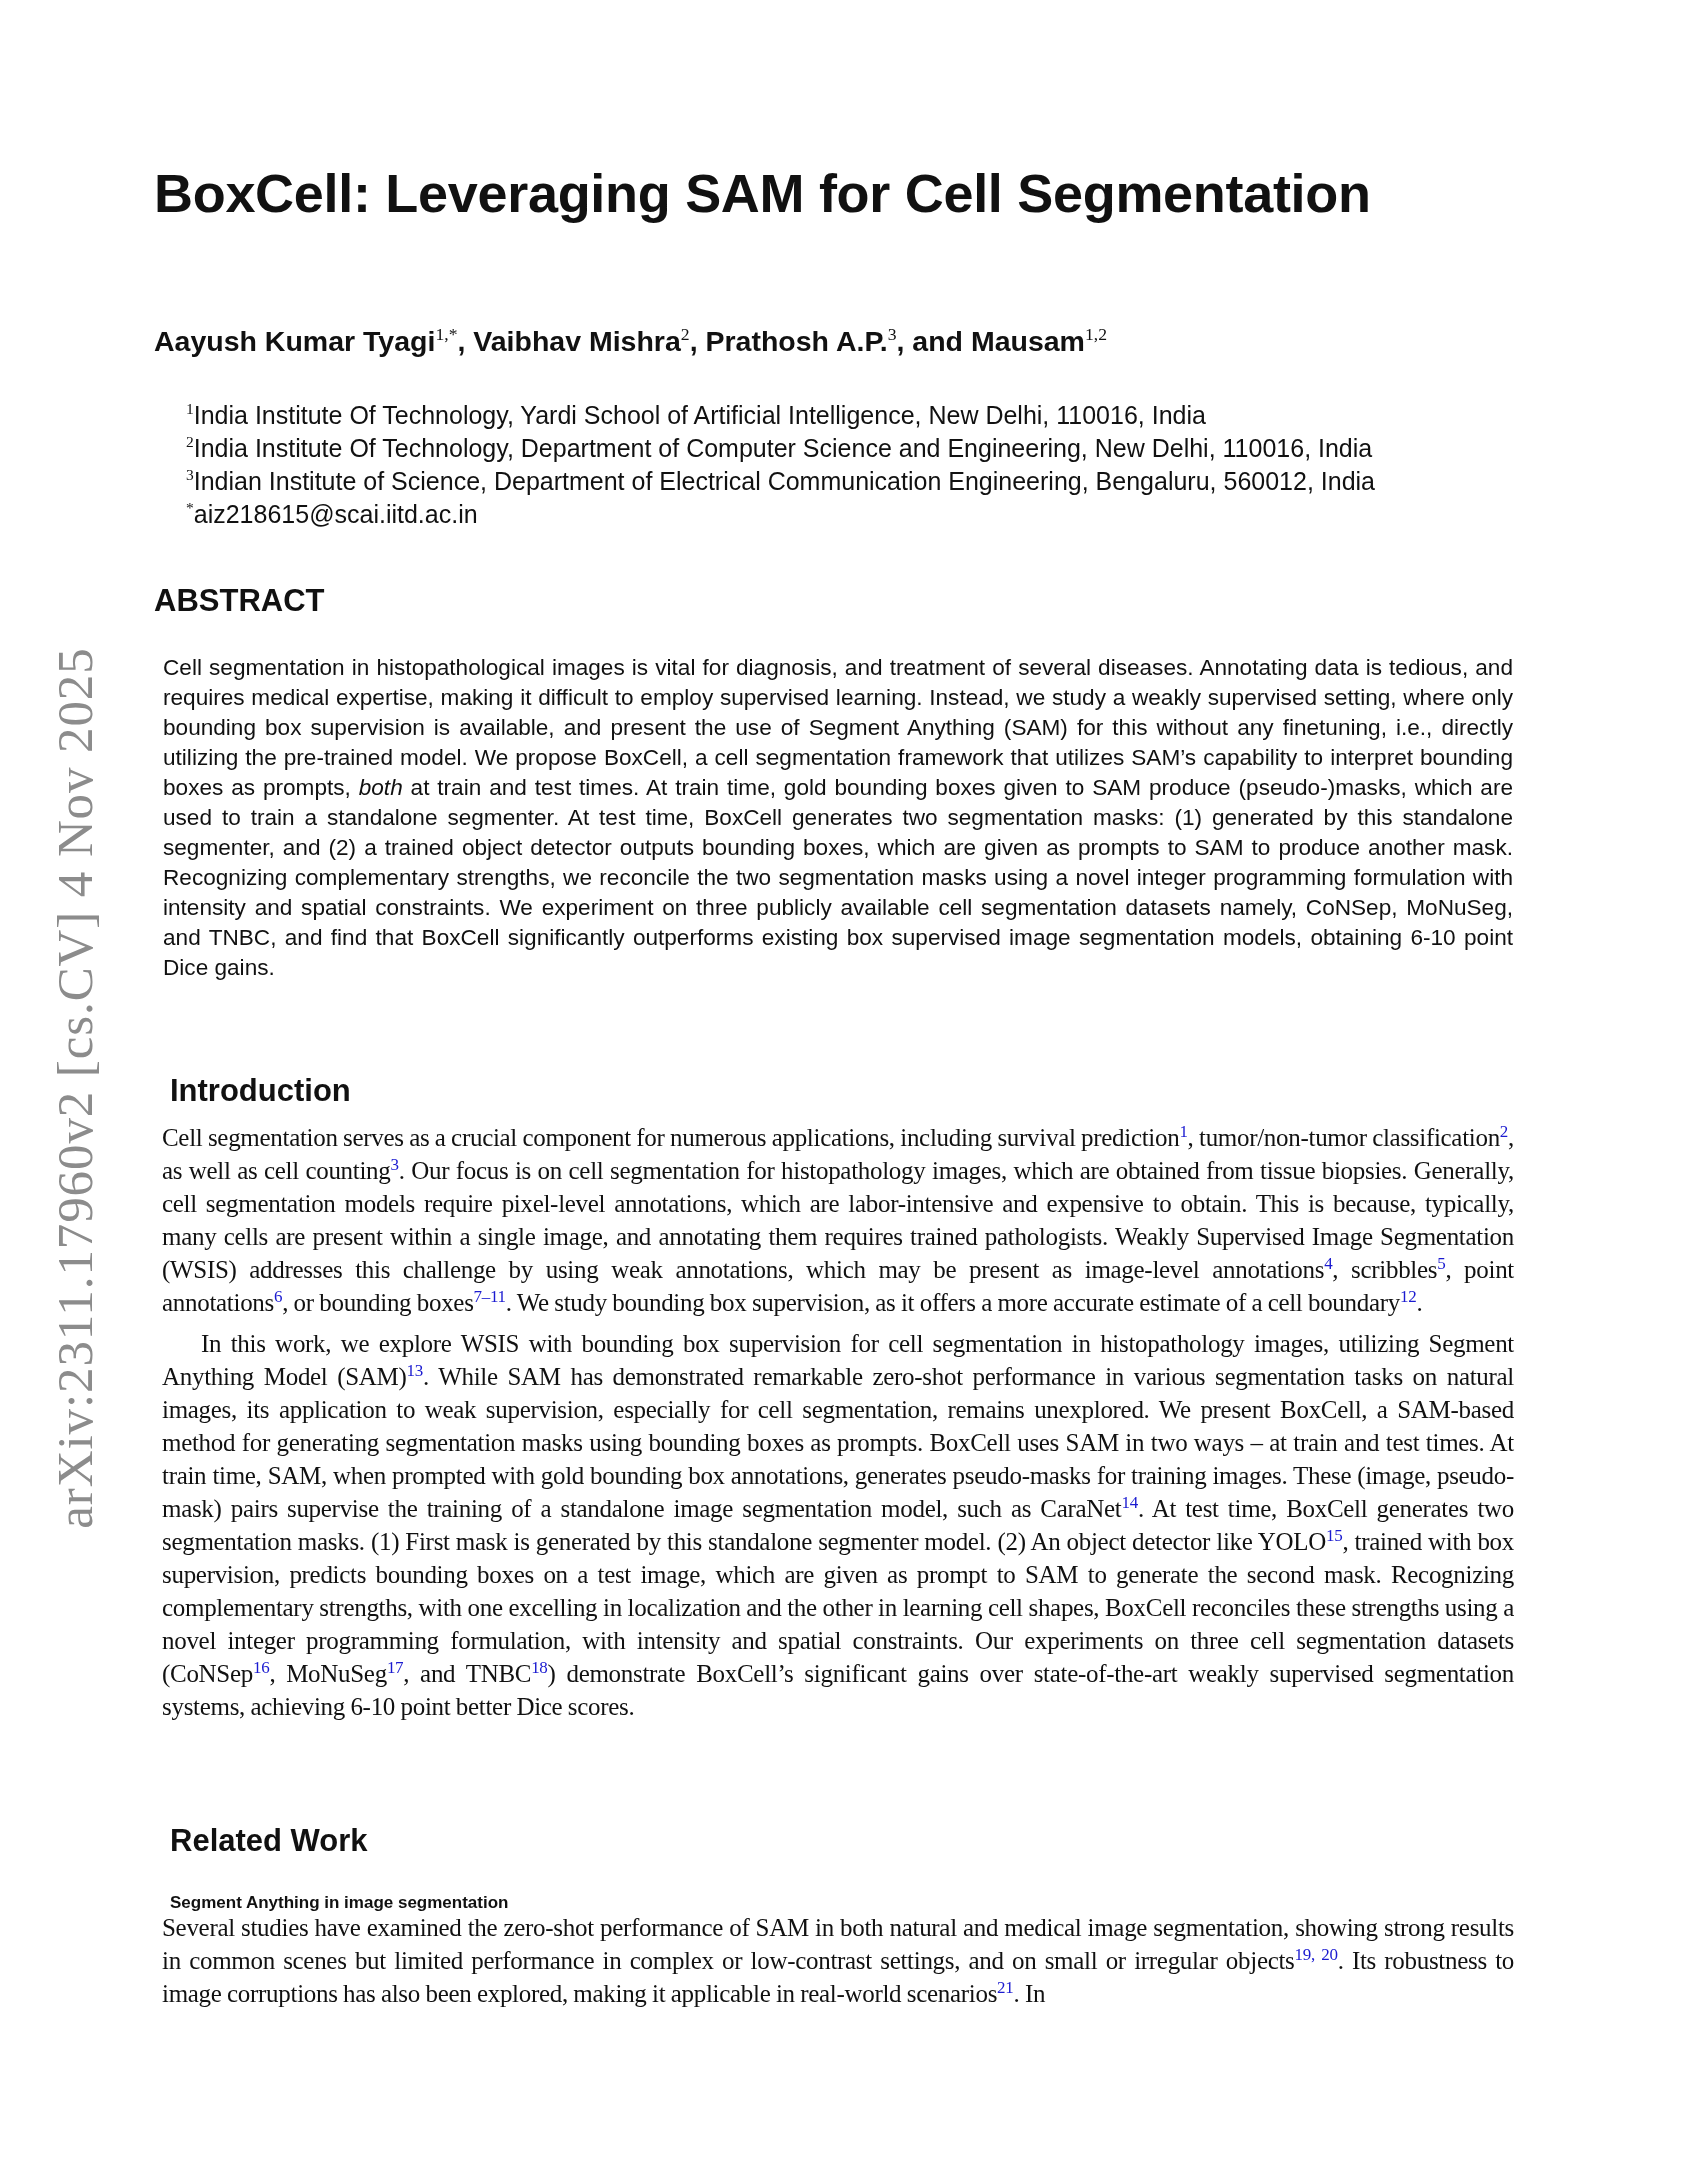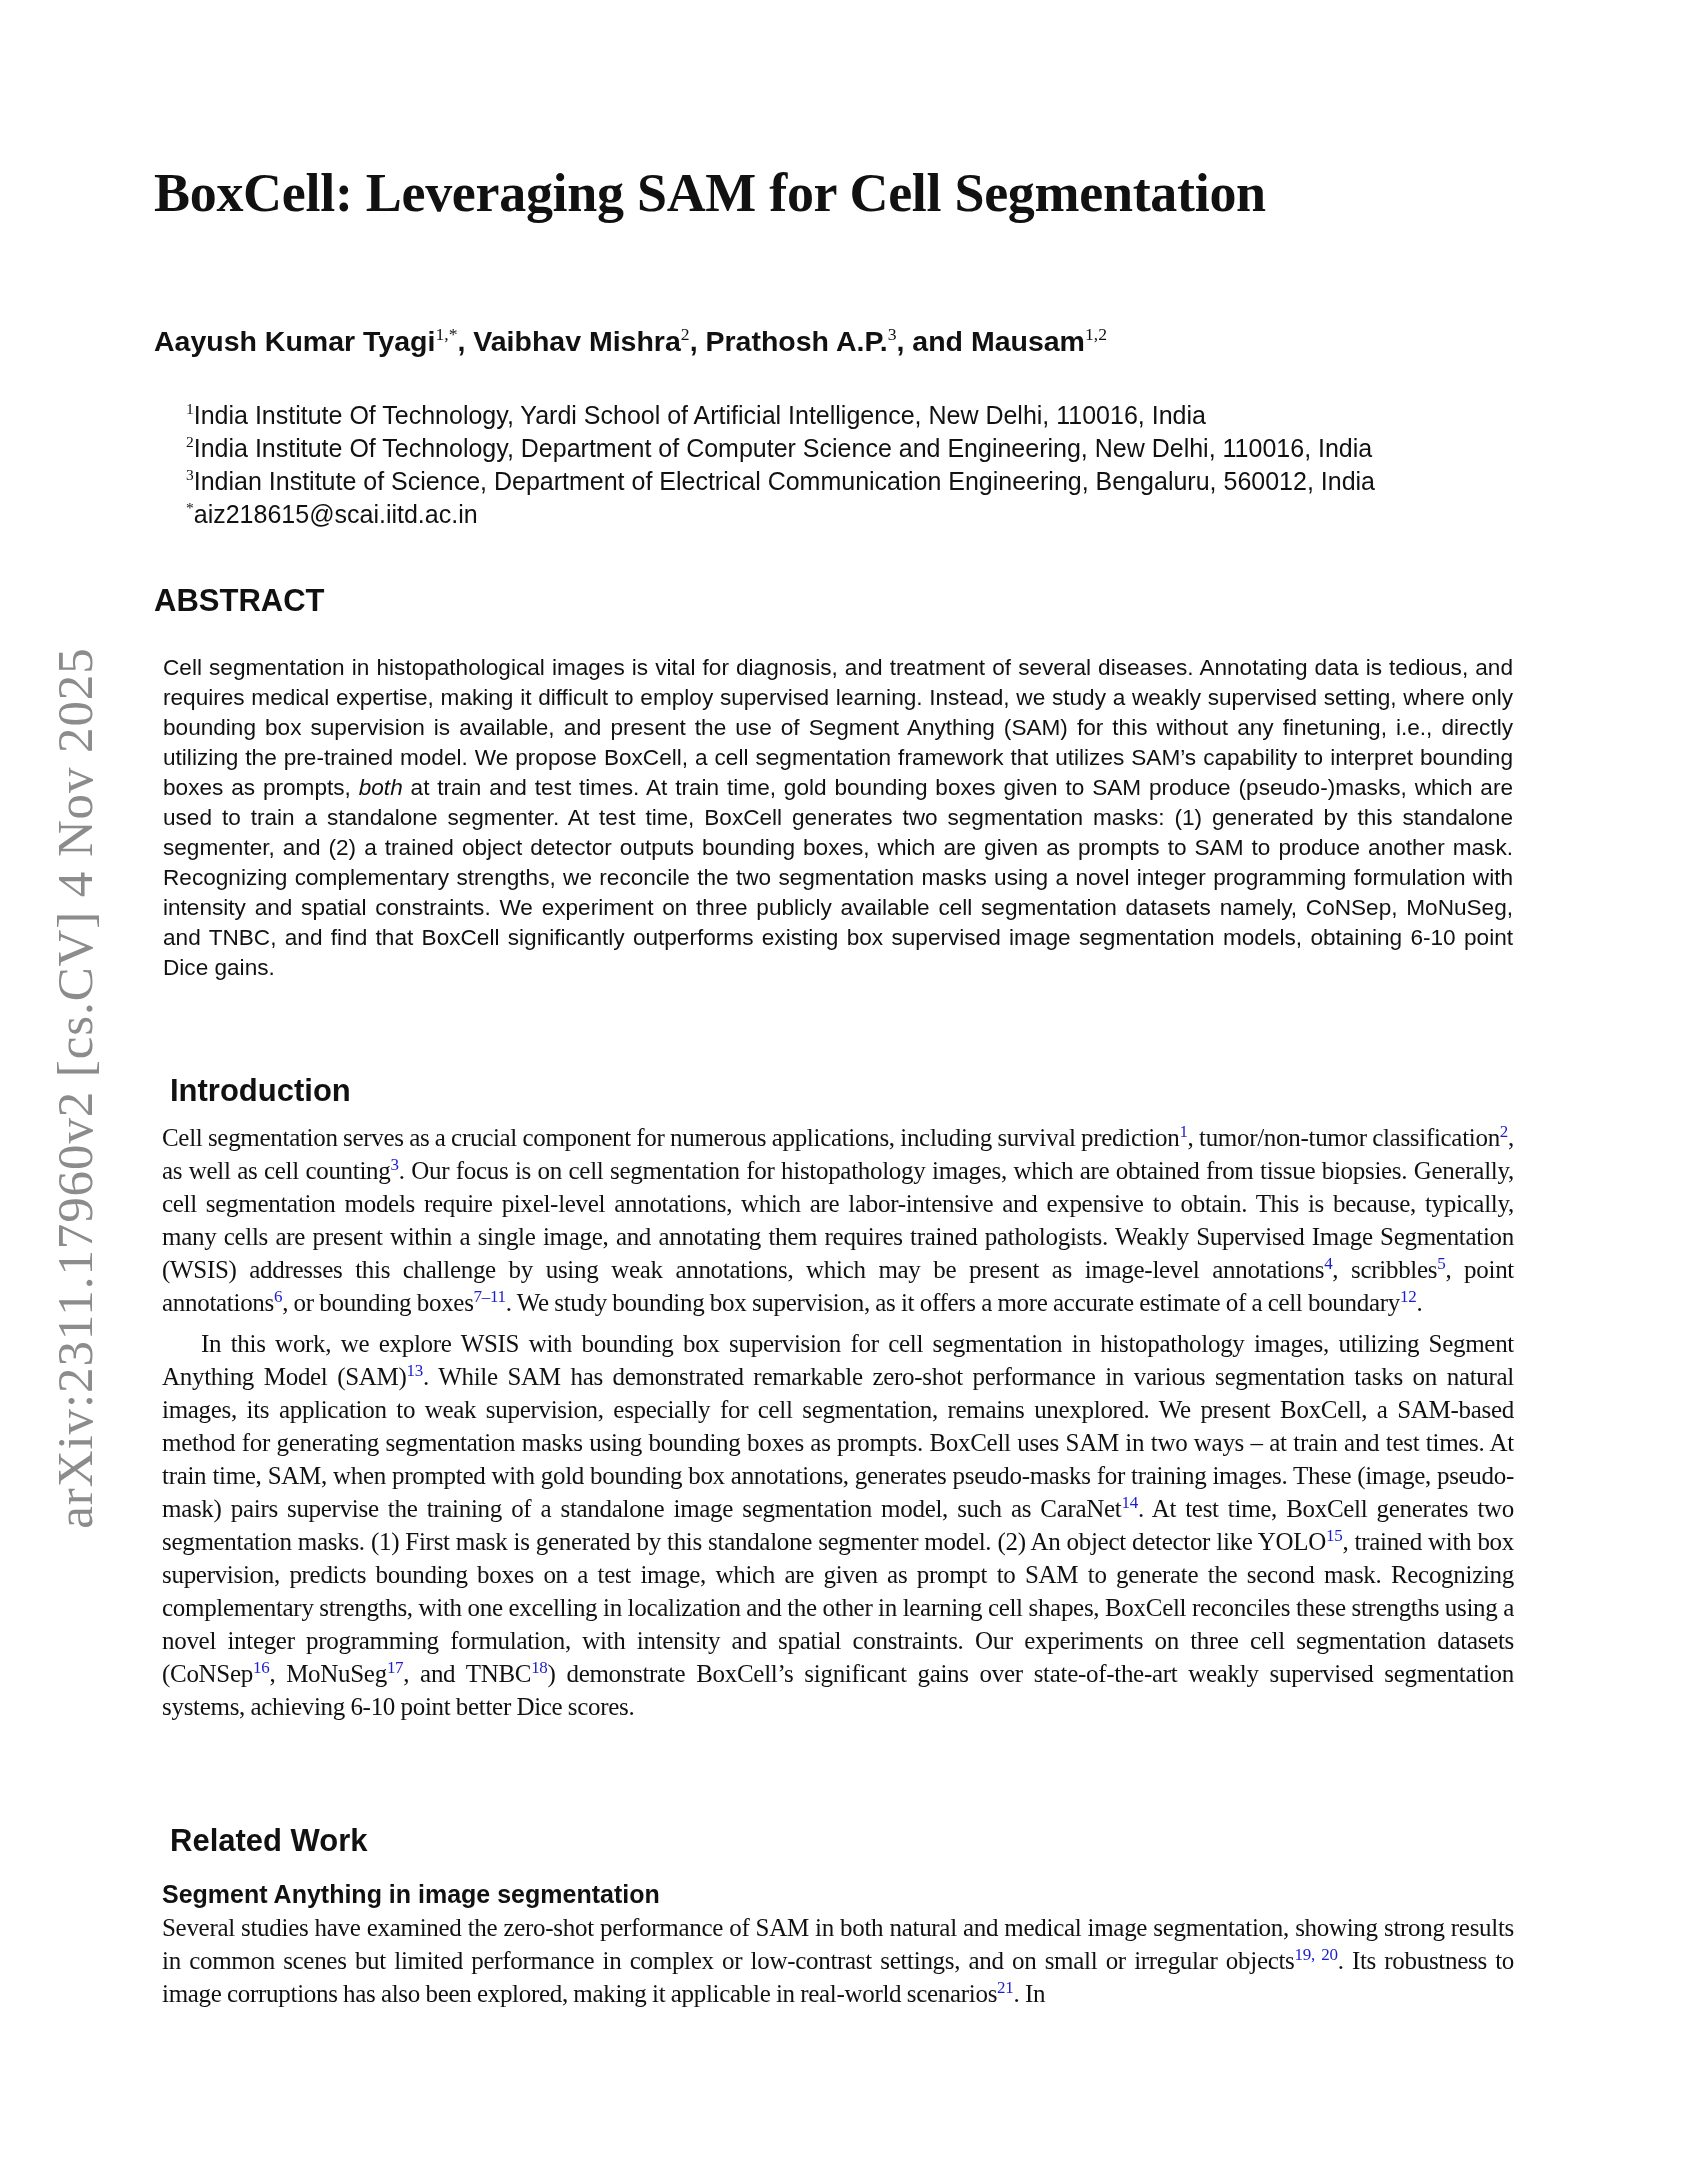--- a/index.html
+++ b/index.html
@@ -17,21 +17,20 @@
       letter-spacing: 0.9px;
     }
 
     .sans { font-family: "Liberation Sans", "DejaVu Sans", sans-serif; }
     .serif { font-family: "Liberation Serif", "DejaVu Serif", serif; }
 
     .title {
       position: absolute; left: 154px; top: 158px; width: 1433px;
       font-size: 54px; font-weight: bold; line-height: 70px; margin: 0;
       letter-spacing: -0.3px;
-      font-family: Liberation Serif, serif;
     }
     .authors {
       position: absolute; left: 154px; top: 323px; width: 1433px;
       font-size: 28.5px; font-weight: bold; line-height: 37px;
     }
     .authors sup, .aff sup { font-family: "Liberation Serif", serif; font-weight: normal; font-size: 0.62em; vertical-align: 0.62em; line-height: 0; }
 
     .affiliations {
       position: absolute; left: 154px; top: 399px; width: 1433px;
       font-size: 25px; line-height: 33px; margin-left: 32px;
@@ -47,21 +46,21 @@
       font-size: 22.6px; line-height: 30px; text-align: justify;
       margin: 0;
     }
 
     .section-heading {
       position: absolute; left: 154px;
       font-size: 31px; font-weight: bold; margin: 16px; line-height: 40px;
     }
     .subsection-heading {
       position: absolute; left: 154px;
-      font-size: 25px; font-weight: bold; margin: 8px; line-height: 33px;
+      font-size: 17px; font-weight: bold; margin: 16px; line-height: 33px;
     }
 
     .body-text {
       position: absolute; left: 154px; width: 1368px;
       font-size: 25px; line-height: 33px; text-align: justify; margin: 0;
       letter-spacing: -0.3px; word-spacing: -0.5px;
     }
     .body-text p { margin: 8px; }
     .body-text p.indent { text-indent: 39px; }
 

